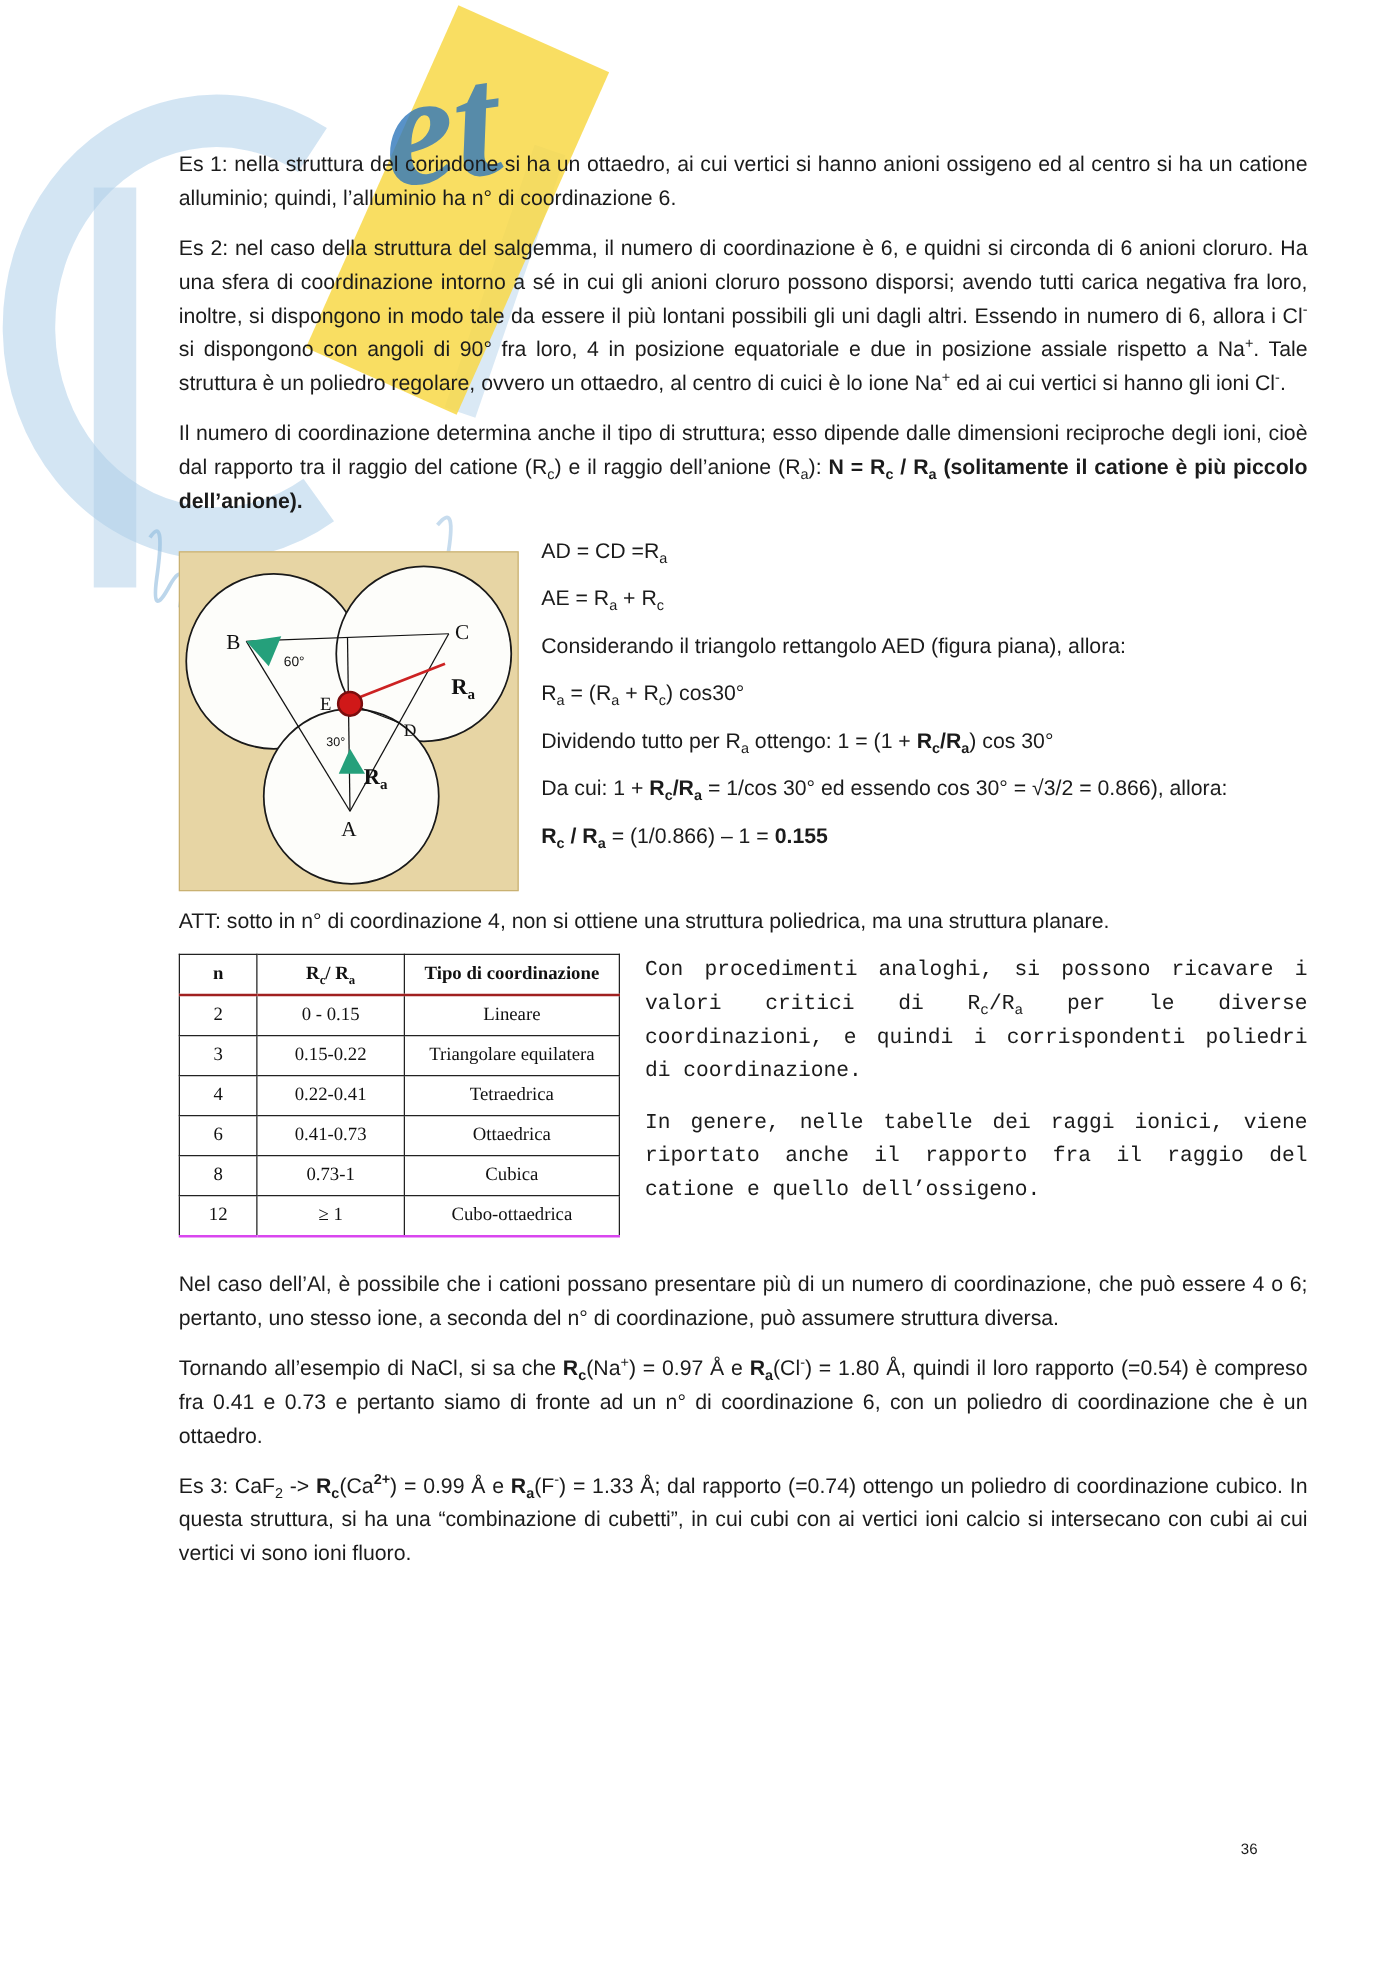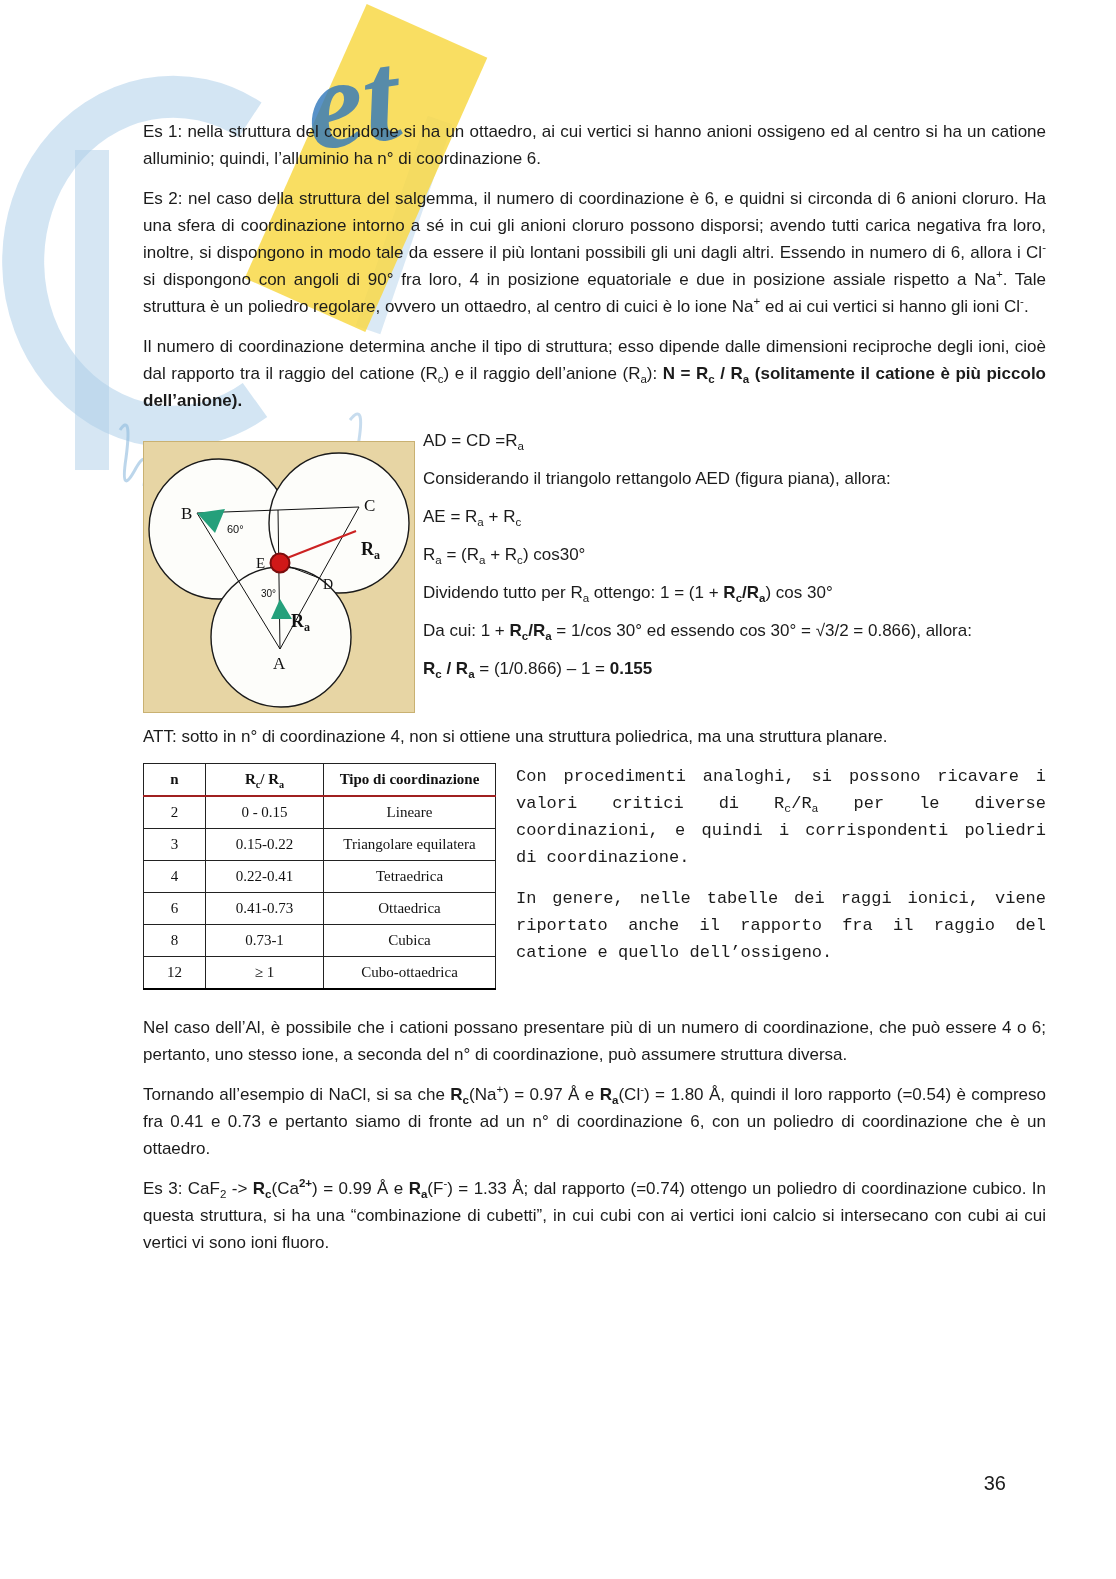--- a/index.html
+++ b/index.html
@@ -30,45 +30,45 @@
   .content{
     position:absolute;left:107px;top:118px;width:903px;z-index:2;
     font-size:17px;line-height:27px;margin-left:36px;
   }
   .content p{margin:0 0 13px 0;text-align:justify;}
   sub,sup{line-height:0;font-size:0.68em;}
   b{font-weight:700;}
   
   .figure-row{display:flex;align-items:flex-start;margin:4px 0 10px 0;}
   .figure-box{flex:none;width:272px;height:272px;margin-top:14px;}
-  .equations{flex:1;padding-left:8px;}
+  .equations{flex:1;padding-left:18px;}
   .eq{margin-bottom:11px;line-height:27px;text-align:left;}
   .eq-final{text-align:left;margin-top:2px;margin-bottom:4px;}
   
   .table-section{display:flex;align-items:flex-start;margin:4px 0 24px 0;}
   table.coord{
     border-collapse:collapse;flex:none;
     font-family:"Liberation Serif","DejaVu Serif",serif;
     font-size:15px;color:#111;
   }
   table.coord th,table.coord td{
     border:1px solid #222;text-align:center;padding:2px 6px;height:21px;
   }
   table.coord th{font-weight:700;border-bottom:2px solid #a02020;}
-  table.coord tr.last-row td{border-bottom:2px solid #000000;}
+  table.coord tr.last-row td{border-bottom:2px solid #d946ef;}
   .side-text{flex:1;padding-left:20px;}
   .side-text p{margin:0 0 14px 0;text-align:justify;font-family:Liberation Mono, monospace;}
   
   .fig-label{font-family:"Liberation Serif","DejaVu Serif",serif;fill:#111;}
   .fig-angle{font-family:"Liberation Sans","DejaVu Sans",sans-serif;fill:#111;}
   .fig-r{font-family:"Liberation Serif","DejaVu Serif",serif;font-weight:bold;fill:#111;}
   
   .page-number{
     position:absolute;right:110px;top:1472px;z-index:2;
-    font-size:20px;color:#1b1b1b;
+    font-size:12px;color:#1b1b1b;
   }
 </style>
 </head>
 <body>
 
 <div class="page">
 
   <div class="watermark">
     <svg class="wm-letters" width="520" height="560" viewBox="0 0 520 560">
       <path d="M 250,120 A 150,165 0 1 0 255,400" fill="none" stroke="#aecfe9" stroke-width="42" opacity="0.55"></path>
@@ -120,22 +120,22 @@
           <text class="fig-angle" x="84" y="92" font-size="11">60°</text>
           <text class="fig-angle" x="118" y="156" font-size="10">30°</text>
 
           <text class="fig-r" x="218" y="114" font-size="18"><tspan>R</tspan><tspan dy="4" font-size="12">a</tspan></text>
           <text class="fig-r" x="148" y="186" font-size="18"><tspan>R</tspan><tspan dy="4" font-size="12">a</tspan></text>
         </svg>
       </div>
 
       <div class="equations">
         <div class="eq">AD = CD =R<sub>a</sub></div>
+        <div class="eq">AE = R<sub>a</sub> + R<sub>c</sub></div>
         <div class="eq">Considerando il triangolo rettangolo AED (figura piana), allora:</div>
-        <div class="eq">AE = R<sub>a</sub> + R<sub>c</sub></div>
         <div class="eq">R<sub>a</sub> = (R<sub>a</sub> + R<sub>c</sub>) cos30°</div>
         <div class="eq">Dividendo tutto per R<sub>a</sub> ottengo: 1 = (1 + <b>R<sub>c</sub>/R<sub>a</sub></b>) cos 30°</div>
         <div class="eq">Da cui: 1 + <b>R<sub>c</sub>/R<sub>a</sub></b> = 1/cos 30° ed essendo cos 30° = √3/2 = 0.866), allora:</div>
         <div class="eq eq-final"><b>R<sub>c</sub> / R<sub>a</sub></b> = (1/0.866) – 1 = <b>0.155</b></div>
       </div>
     </div>
 
 
     <p>ATT: sotto in n° di coordinazione 4, non si ottiene una struttura poliedrica, ma una struttura planare.</p>
 

